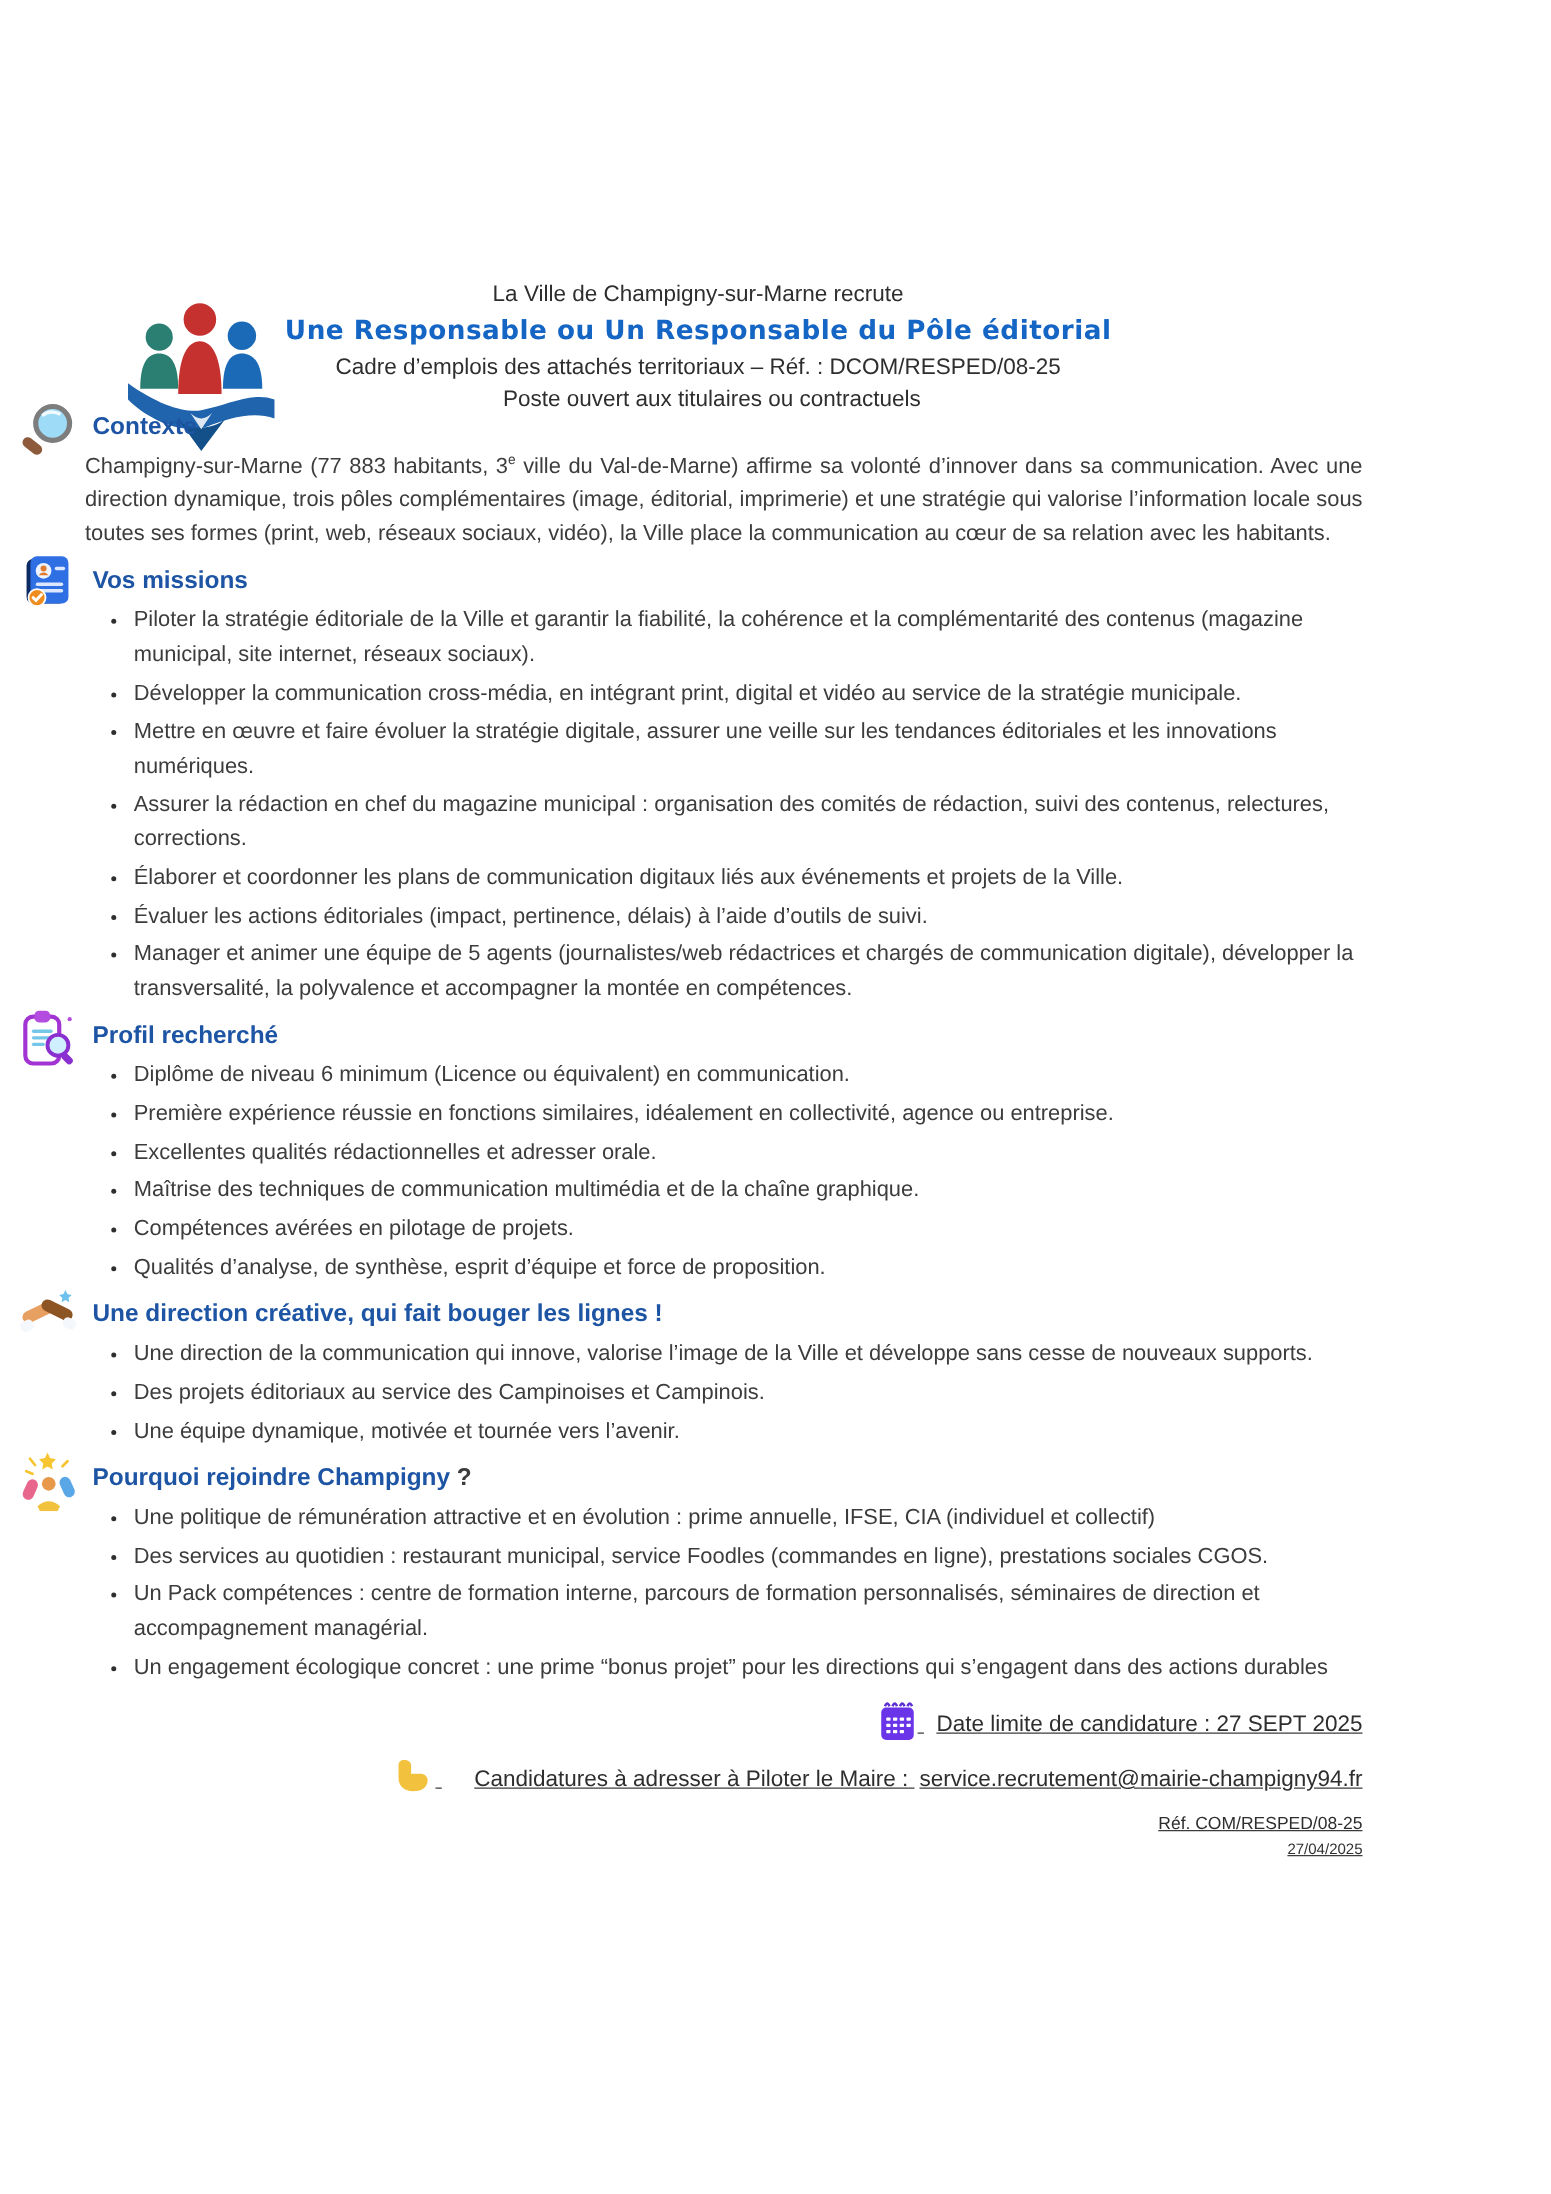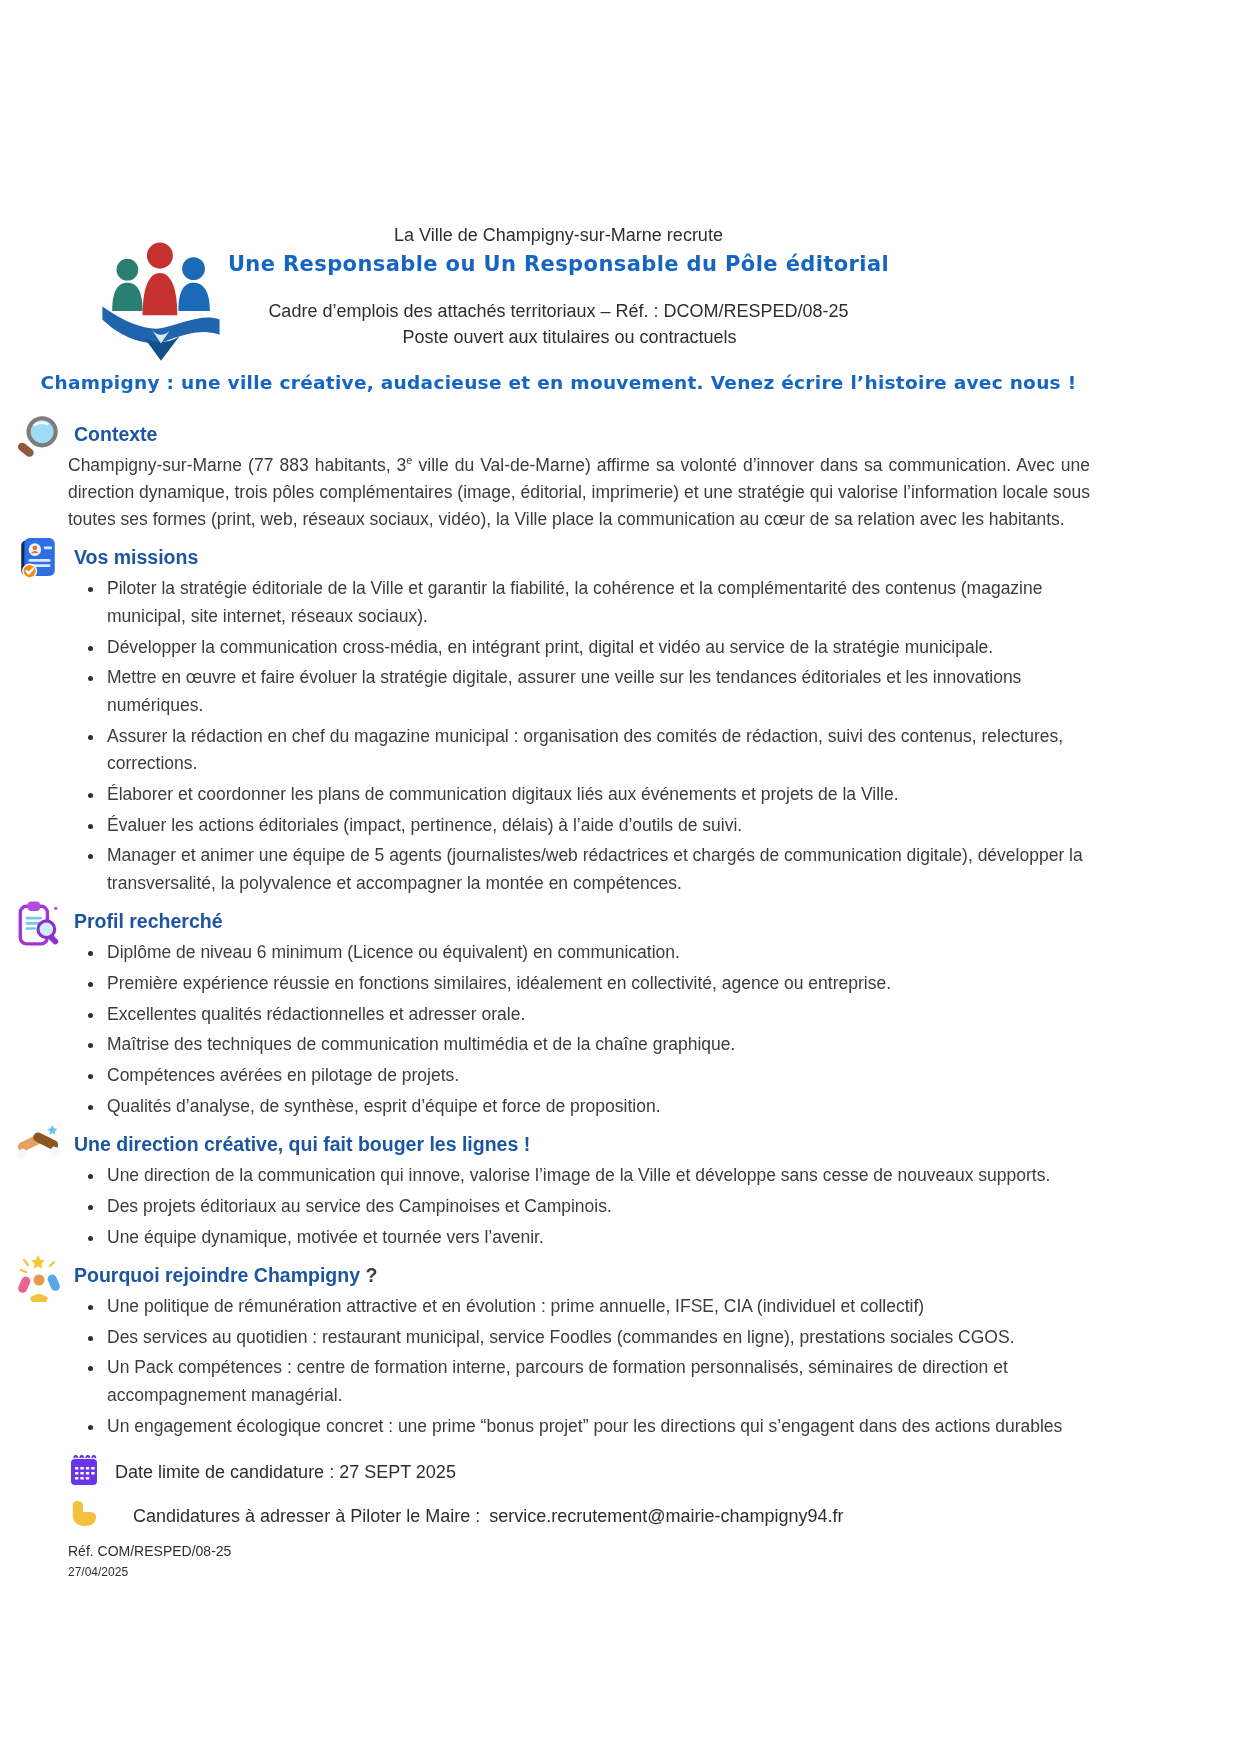--- a/index.html
+++ b/index.html
@@ -16,21 +16,21 @@
   .content{width:1022px;margin:0 0 0 68px;}
 
   
   .doc-header{position:relative;text-align:center;}
   .logo{position:absolute;left:100px;top:10px;width:122px;height:122px;}
   .h-line1{font-size:18px;color:#2e2e2e;margin-bottom:6px;}
   .h-title{
     font-family:"DejaVu Sans",sans-serif;
     font-size:21px;font-weight:bold;letter-spacing:.4px;
     color:var(--title-blue,#1565c4);
-    margin-bottom:25px;
+    margin-bottom:7px;
   }
   .h-line3{font-size:18px;color:#2e2e2e;margin-bottom:5px;}
   .h-line4{font-size:18px;color:#2e2e2e;padding-left:22px;}
 
   .tagline{
     font-family:"DejaVu Sans",sans-serif;
     text-align:center;
     font-size:18.5px;font-weight:bold;letter-spacing:.3px;
     color:var(--title-blue,#1565c4);
     margin:24px 8px 30px 8px;
@@ -53,21 +53,21 @@
   }
   .section sup{font-size:11px;line-height:0;}
   .section ul{margin:2px 0 6px 0;padding-left:36px;}
   .section li{
     font-size:17.5px;line-height:1.58;
     padding-left:3px;margin-bottom:3px;
   }
   .section li::marker{color:#2e2e2e;font-size:15px;}
 
   
-  .doc-footer{text-align:left;margin-top:2px;}
+  .doc-footer{text-align:right;margin-top:2px;text-decoration:underline;}
   .f-line{font-size:18px;color:#2e2e2e;margin-bottom:8px;}
   .f-deadline .f-icon{vertical-align:-9px;margin-right:10px;}
   .f-apply .f-icon{vertical-align:-8px;margin-right:26px;}
   .f-apply .apply-email{margin-left:4px;}
   .f-ref{font-size:14px;color:#2e2e2e;margin-bottom:6px;}
   .f-date{font-size:12px;color:#2e2e2e;}
 </style>
 </head>
 <body>
 
@@ -91,21 +91,20 @@
         <path d="M40 94 L56 116 L74 92 C66 100 48 101 40 94 Z" fill="#135089"></path>
         <path d="M48 88 Q56 96 64 88 L56 100 Z" fill="#ffffff" opacity=".85"></path>
       </svg>
     </div>
     <div class="h-line1">La Ville de Champigny-sur-Marne recrute</div>
     <div class="h-title">Une Responsable ou Un Responsable du Pôle éditorial</div>
     <div class="h-line3">Cadre d’emplois des attachés territoriaux – Réf. : DCOM/RESPED/08-25</div>
     <div class="h-line4">Poste ouvert aux titulaires ou contractuels</div>
   </header>
 
-  <div class="tagline">Champigny : une ville créative, audacieuse et en mouvement. Venez écrire l’histoire avec nous !</div>
 
   <div class="content">
 
     <section class="section">
       <span class="section-icon">
         <svg viewBox="0 0 44 48" width="46" height="50" aria-hidden="true">
           <rect x="1" y="31" width="17" height="8" rx="4" transform="rotate(38 9 35)" fill="#8d5a3b"></rect>
           <circle cx="25" cy="18" r="13" fill="#9edbf7" stroke="#7d7d7d" stroke-width="4"></circle>
           <path d="M17 12 Q23 7 31 11" stroke="#ffffff" stroke-width="2.5" fill="none" opacity=".85"></path>
         </svg>

